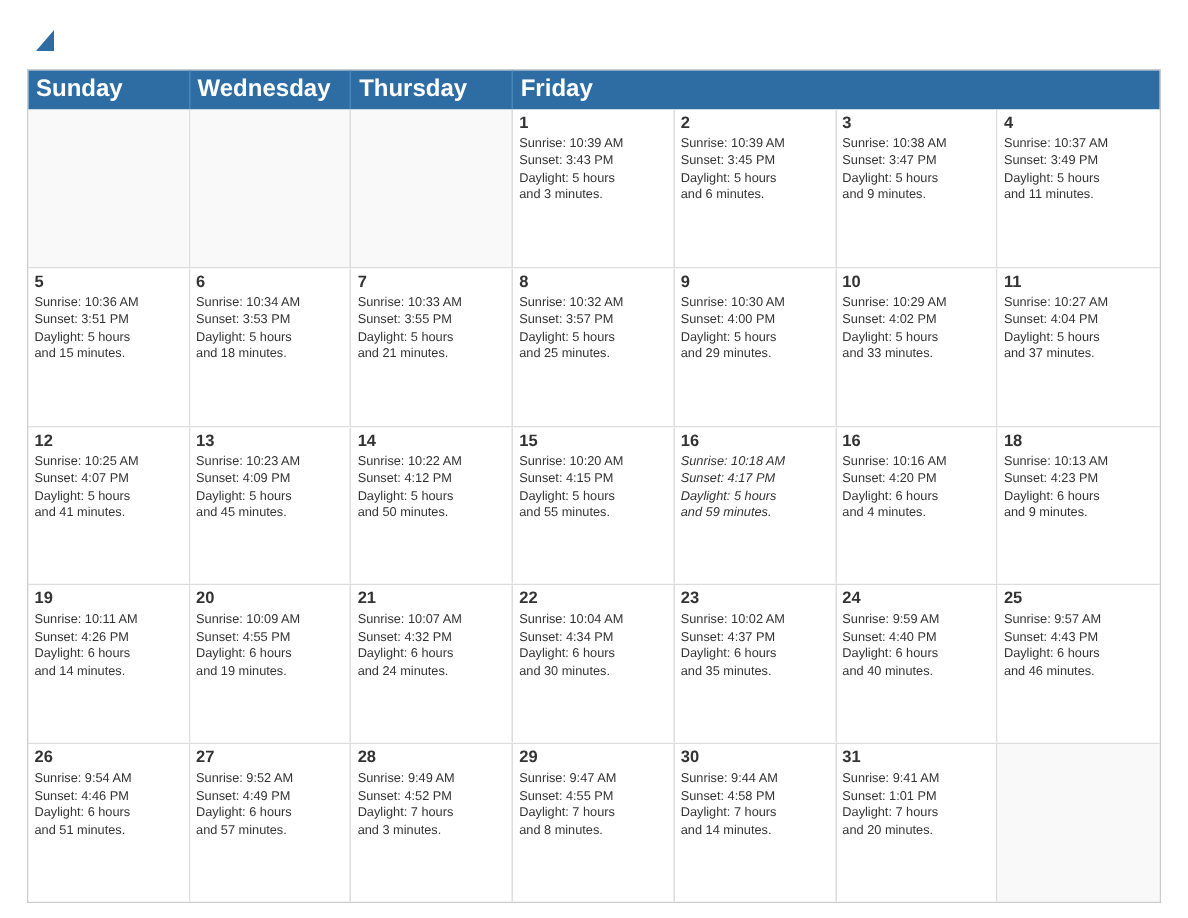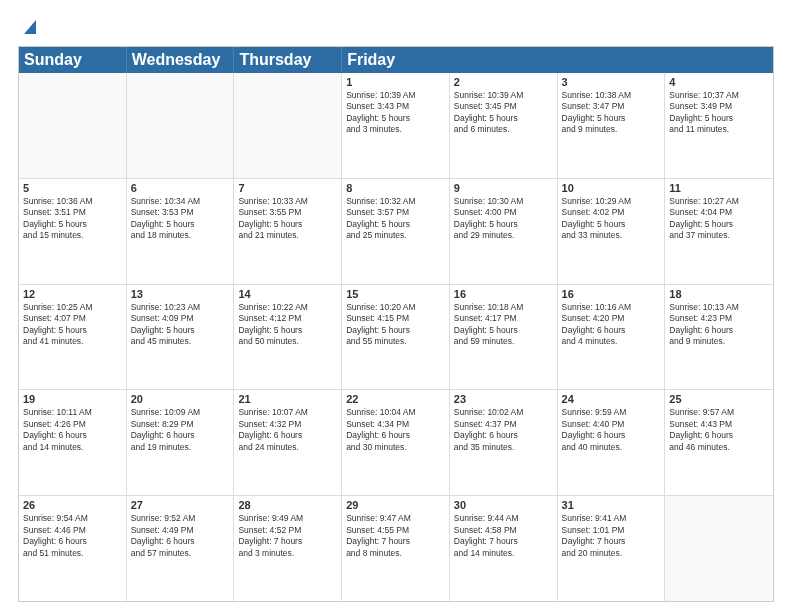--- a/index.html
+++ b/index.html
@@ -238,21 +238,21 @@
           </div>
           <div class="cal-cell">
             <span class="day-num">15</span>
             <div class="cell-text" style="white-space: pre-line;">Sunrise: 10:20 AM
 Sunset: 4:15 PM
 Daylight: 5 hours
 and 55 minutes.</div>
           </div>
           <div class="cal-cell">
             <span class="day-num">16</span>
-            <div class="cell-text" style="white-space: pre-line;">Sunrise: 10:18 AM
+            <div class="cell-text" style="white-space: pre-line; font-style: italic;">Sunrise: 10:18 AM
 Sunset: 4:17 PM
 Daylight: 5 hours
 and 59 minutes.</div>
           </div>
           <div class="cal-cell">
             <span class="day-num">16</span>
             <div class="cell-text" style="white-space: pre-line;">Sunrise: 10:16 AM
 Sunset: 4:20 PM
 Daylight: 6 hours
 and 4 minutes.</div>
@@ -269,21 +269,21 @@
           <div class="cal-cell">
             <span class="day-num">19</span>
             <div class="cell-text" style="white-space: pre-line;">Sunrise: 10:11 AM
 Sunset: 4:26 PM
 Daylight: 6 hours
 and 14 minutes.</div>
           </div>
           <div class="cal-cell">
             <span class="day-num">20</span>
             <div class="cell-text" style="white-space: pre-line;">Sunrise: 10:09 AM
-Sunset: 8:29 PM
+Sunset: 4:55 PM
 Daylight: 6 hours
 and 19 minutes.</div>
           </div>
           <div class="cal-cell">
             <span class="day-num">21</span>
             <div class="cell-text" style="white-space: pre-line;">Sunrise: 10:07 AM
 Sunset: 4:32 PM
 Daylight: 6 hours
 and 24 minutes.</div>
           </div>

